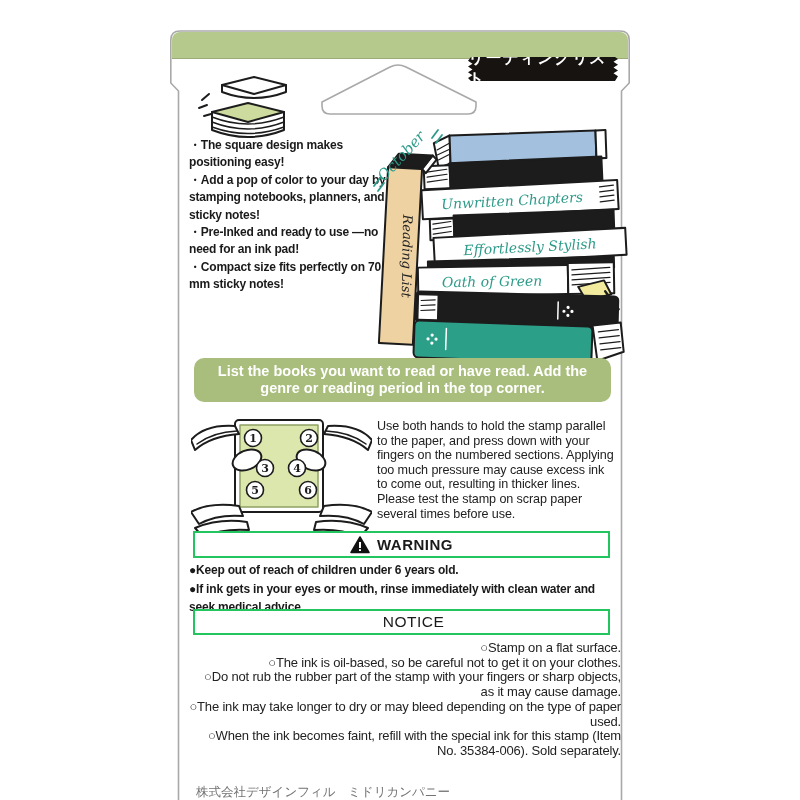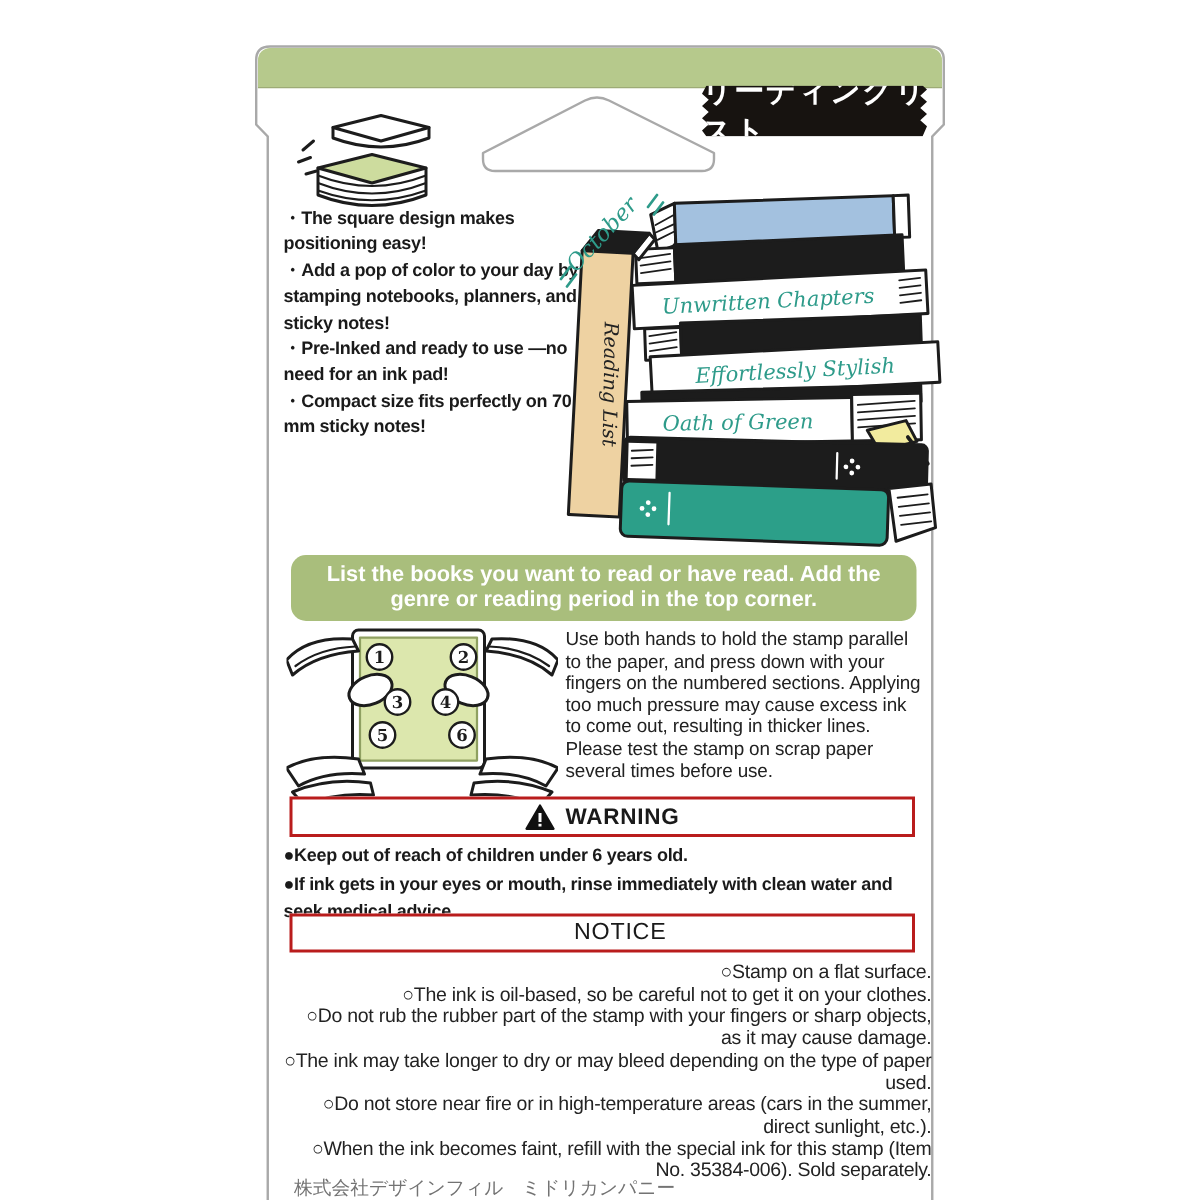--- a/index.html
+++ b/index.html
@@ -14,46 +14,46 @@
   #card-outline{left:0;top:0;}
   .green-strip{
     left:172px;top:32px;width:456px;height:26px;
     background:#b6c98c;border-bottom:1.5px solid #9dab76;
     border-radius:8px 8px 0 0;
   }
   .hang-hole{left:314px;top:58px;}
 
   
   .jp-label{
-    left:468px;top:57px;width:150px;height:34px;background:#171310;
+    left:468px;top:57px;width:150px;height:24px;background:#171310;
     display:flex;align-items:center;justify-content:flex-start;
-    color:#fff;font-weight:bold;font-size:20px;letter-spacing:1px;
+    color:#fff;font-weight:bold;font-size:16px;letter-spacing:1px;
     clip-path:polygon(2% 0%,98% 0%,100% 8%,97% 20%,100% 32%,97% 44%,100% 56%,97% 68%,100% 80%,98% 100%,2% 100%,0% 88%,3% 76%,0% 64%,3% 52%,0% 40%,3% 28%,0% 16%);
   }
 
   .stamp-icon{left:196px;top:74px;}
 
   .features{left:189px;top:137px;width:203px;font-weight:bold;font-size:12px;line-height:17.4px;letter-spacing:-0.2px;}
   .features p{margin:0;}
 
   .books{left:372px;top:126px;}
 
   .banner{
-    left:194px;top:370px;width:417px;height:44px;box-sizing:border-box;
+    left:194px;top:358px;width:417px;height:44px;box-sizing:border-box;
     background:#a9be7c;border-radius:10px;color:#fff;font-weight:bold;
     font-size:14.5px;line-height:17px;text-align:center;
     display:flex;align-items:center;justify-content:flex-start;padding:4px 6px;
   }
 
   .hands{left:191px;top:416px;}
 
   .usage{left:377px;top:419px;width:239px;font-size:12.6px;line-height:14.6px;color:#222;letter-spacing:-0.1px;}
 
   .rule-box{
-    box-sizing:border-box;border:2px solid #b91c1c;background:#fff;
+    box-sizing:border-box;border:2px solid #22c55e;background:#fff;
     display:flex;align-items:center;justify-content:center;gap:7px;
     font-weight:bold;font-size:15px;letter-spacing:0.5px;
   }
   .warning-box{left:193px;top:531px;width:417px;height:27px;}
   .notice-box{left:193px;top:609px;width:417px;height:26px;font-weight:normal;font-size:15.5px;padding-left:24px;}
 
   .warning-items{left:189px;top:561px;width:430px;font-weight:bold;font-size:12px;line-height:18.6px;letter-spacing:-0.2px;}
   .warning-items p{margin:0;}
 
   .notice-items{left:189px;top:641px;width:432px;font-size:13px;line-height:14.7px;letter-spacing:-0.18px;color:#222;text-align:right;}
@@ -233,17 +233,16 @@
 </div>
 
 <div class="abs rule-box notice-box">
   <span>NOTICE</span>
 </div>
 <div class="abs notice-items">
   <p>○Stamp on a flat surface.</p>
   <p>○The ink is oil-based, so be careful not to get it on your clothes.</p>
   <p>○Do not rub the rubber part of the stamp with your fingers or sharp objects, as it may cause damage.</p>
   <p>○The ink may take longer to dry or may bleed depending on the type of paper used.</p>
-  <p>○Do not store near fire or in high-temperature areas (cars in the summer, direct sunlight, etc.).</p>
   <p>○When the ink becomes faint, refill with the special ink for this stamp (Item No. 35384-006). Sold separately.</p>
 </div>
 
 <div class="abs footer">株式会社デザインフィル　ミドリカンパニー</div>
 
 </body></html>

